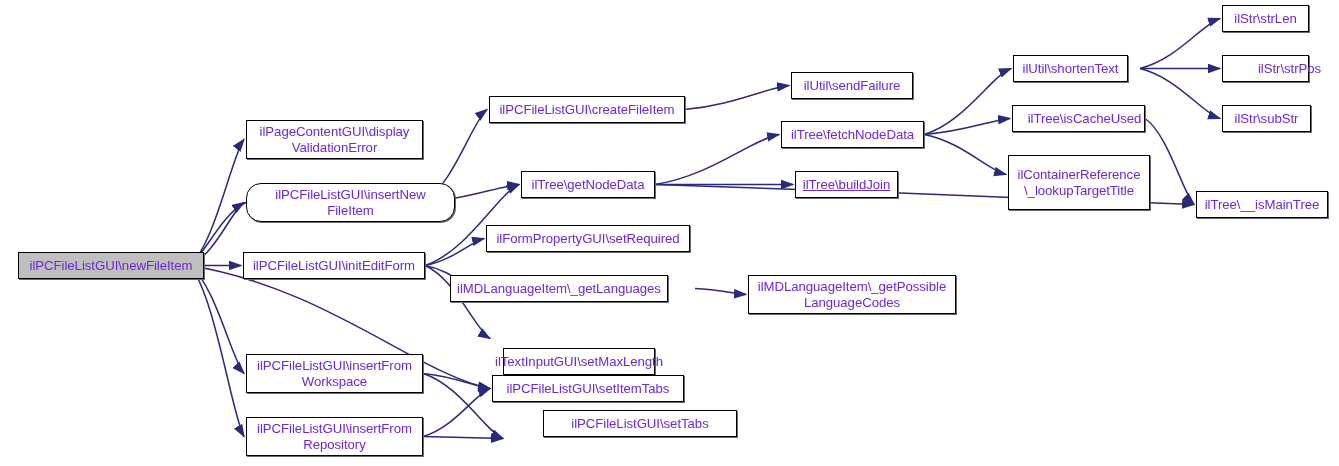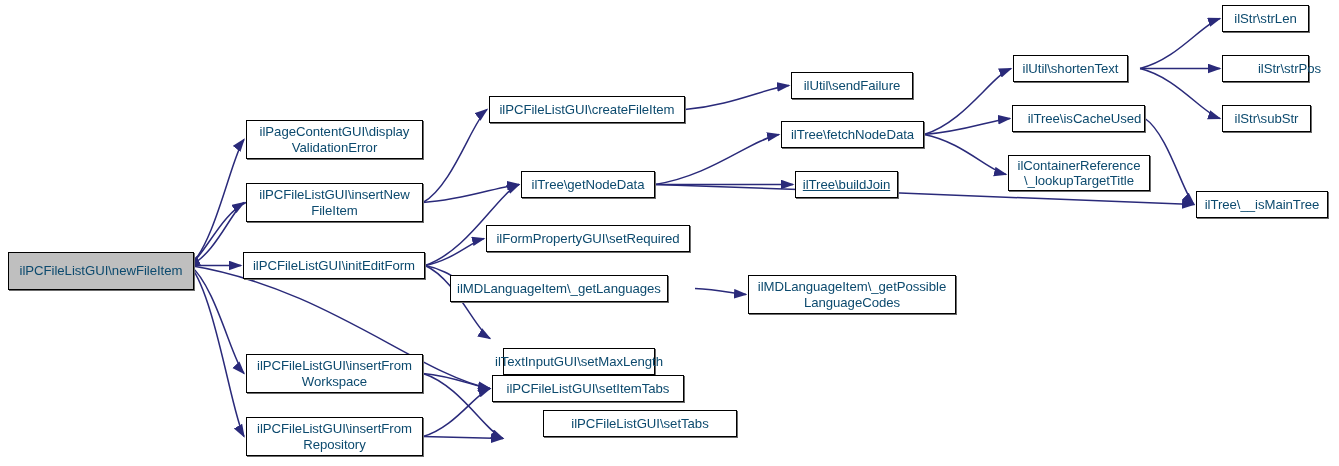--- a/index.html
+++ b/index.html
@@ -21,21 +21,21 @@
     top: 0;
     width: 1339px;
     height: 466px;
     pointer-events: none;
   }
   .node {
     position: absolute;
     box-sizing: border-box;
     border: 1px solid #000000;
     background: #ffffff;
-    color: #0c4a6e;
+    color: #6d28d9;
     font-size: 13.2px;
     line-height: 15.5px;
     display: flex;
     align-items: center;
     justify-content: center;
     text-align: center;
     white-space: pre-line;
     letter-spacing: -0.05px;
     box-shadow: 1px 1px 0 0 #6b6b6b;
   }
@@ -79,44 +79,44 @@
         <path d="M924,134.5 C964.05,122.62 990.9725,76.42 1011,68.5" marker-end="url(#arrow)"></path>
         <path d="M924,134.5 C963.6,131.62 990.22,120.42 1010,118.5" marker-end="url(#arrow)"></path>
         <path d="M924,134.5 C961.8,141.7 987.21,169.7 1006,174.5" marker-end="url(#arrow)"></path>
         <path d="M1140,68.5 C1176.9,59.5 1201.705,24.5 1220,18.5" marker-end="url(#arrow)"></path>
         <path d="M1140,68.5 L1220,68.5" marker-end="url(#arrow)"></path>
         <path d="M1140,68.5 C1176.9,77.5 1201.705,112.5 1220,118.5" marker-end="url(#arrow)"></path>
         <path d="M1145,118.5 C1167.95,133.98 1183.3775,194.18 1194,204.5" marker-end="url(#arrow)"></path>
       </g>
   </svg>
   <div id="node-layer">
-      <div class="node root" style="left: 8px; top: 252px; width: 186px; height: 38px;">ilPCFileListGUI\newFileItem</div>
+      <div class="node root" style="left: 18px; top: 252px; width: 186px; height: 27px;">ilPCFileListGUI\newFileItem</div>
       <div class="node" style="left: 246px; top: 120px; width: 177px; height: 39px;">ilPageContentGUI\display
 ValidationError</div>
-      <div class="node" style="left: 246px; top: 183px; width: 177px; height: 39px;">ilPCFileListGUI\insertNew
+      <div class="node" style="left: 246px; top: 183px; width: 209px; height: 39px; border-radius: 15px;">ilPCFileListGUI\insertNew
 FileItem</div>
       <div class="node" style="left: 243px; top: 252px; width: 182px; height: 27px;">ilPCFileListGUI\initEditForm</div>
       <div class="node" style="left: 246px; top: 354px; width: 177px; height: 39px;">ilPCFileListGUI\insertFrom
 Workspace</div>
       <div class="node" style="left: 246px; top: 417px; width: 177px; height: 39px;">ilPCFileListGUI\insertFrom
 Repository</div>
       <div class="node" style="left: 489px; top: 96px; width: 196px; height: 27px;">ilPCFileListGUI\createFileItem</div>
       <div class="node" style="left: 521px; top: 171px; width: 134px; height: 27px;">ilTree\getNodeData</div>
       <div class="node" style="left: 486px; top: 225px; width: 204px; height: 27px;">ilFormPropertyGUI\setRequired</div>
       <div class="node" style="left: 450px; top: 275px; width: 218px; height: 27px;">ilMDLanguageItem\_getLanguages</div>
       <div class="node" style="left: 503px; top: 325px; width: 152px; height: 27px; margin-top: 23px;">ilTextInputGUI\setMaxLength</div>
       <div class="node" style="left: 492px; top: 375px; width: 192px; height: 27px;">ilPCFileListGUI\setItemTabs</div>
       <div class="node" style="left: 505px; top: 410px; width: 194px; height: 27px; margin-left: 38px;">ilPCFileListGUI\setTabs</div>
       <div class="node" style="left: 791px; top: 72px; width: 122px; height: 27px;">ilUtil\sendFailure</div>
       <div class="node" style="left: 781px; top: 121px; width: 143px; height: 27px;">ilTree\fetchNodeData</div>
       <div class="node" style="left: 795px; top: 171px; width: 103px; height: 27px; text-decoration: underline;">ilTree\buildJoin</div>
       <div class="node" style="left: 748px; top: 275px; width: 208px; height: 39px;">ilMDLanguageItem\_getPossible
 LanguageCodes</div>
       <div class="node" style="left: 1013px; top: 55px; width: 115px; height: 27px;">ilUtil\shortenText</div>
       <div class="node" style="left: 1012px; top: 105px; width: 133px; height: 27px; padding-left: 12px;">ilTree\isCacheUsed</div>
-      <div class="node" style="left: 1008px; top: 155px; width: 142px; height: 36px;">ilContainerReference
+      <div class="node" style="left: 1008px; top: 155px; width: 142px; height: 55px;">ilContainerReference
 \_lookupTargetTitle</div>
       <div class="node" style="left: 1222px; top: 5px; width: 87px; height: 27px;">ilStr\strLen</div>
       <div class="node" style="left: 1222px; top: 55px; width: 87px; height: 27px; padding-left: 48px;">ilStr\strPos</div>
       <div class="node" style="left: 1222px; top: 105px; width: 89px; height: 27px;">ilStr\subStr</div>
       <div class="node" style="left: 1196px; top: 191px; width: 132px; height: 27px;">ilTree\__isMainTree</div>
     </div>
 </div>
 
 </body></html>

